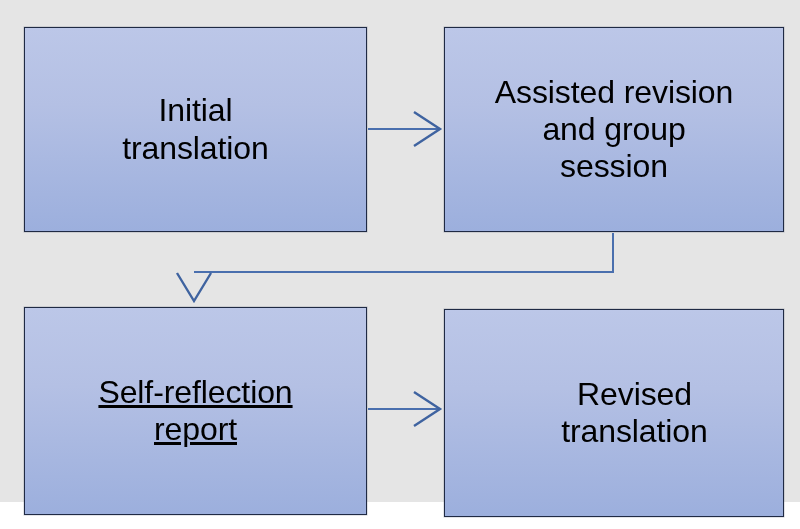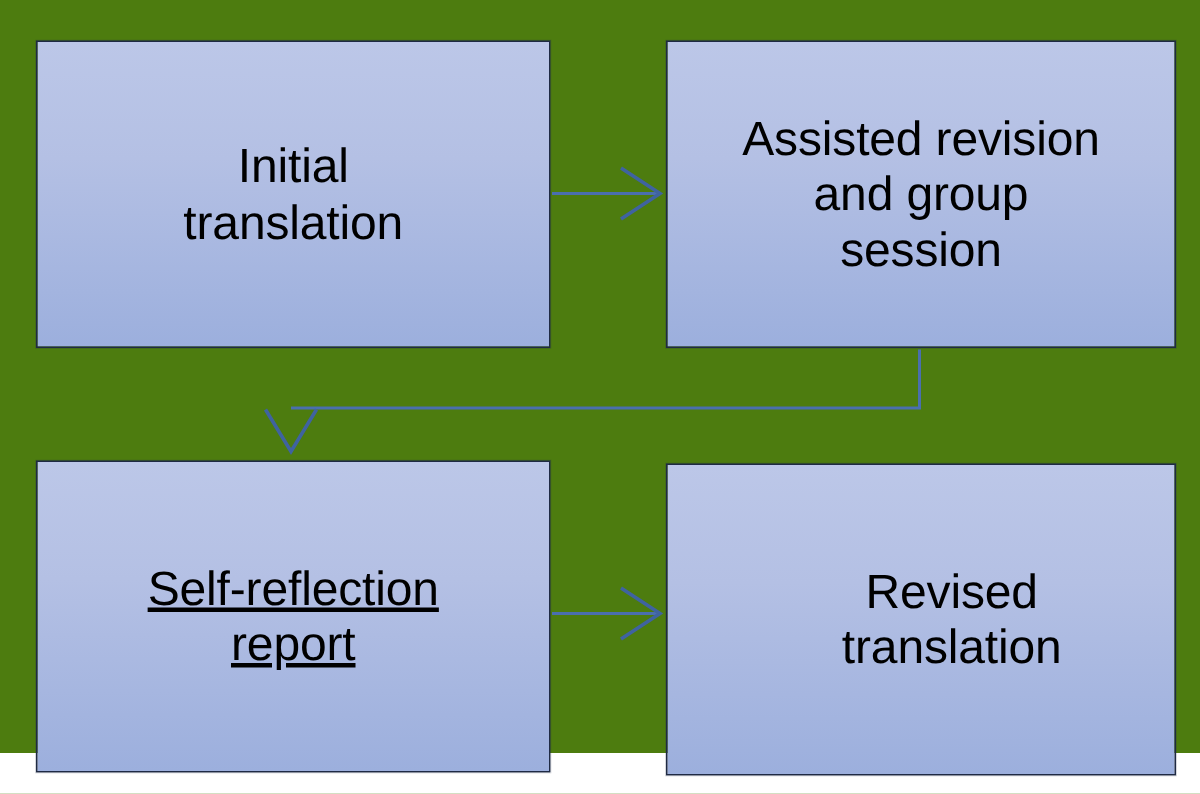--- a/index.html
+++ b/index.html
@@ -11,21 +11,21 @@
     width: 800px;
     height: 529px;
     font-family: "Liberation Sans", "DejaVu Sans", sans-serif;
     overflow: hidden;
   }
 
   #diagram {
     position: relative;
     width: 800px;
     height: 502px;
-    background: #4d7c0f;
+    background: #e5e5e5;
   }
 
   
   .node {
     position: absolute;
     box-sizing: border-box;
     border: 1.5px solid #1f2a44;
     background: linear-gradient(to bottom, #bcc7e8 0%, #b4c0e4 38%, #9cafdd 100%);
     display: flex;
     align-items: center;

